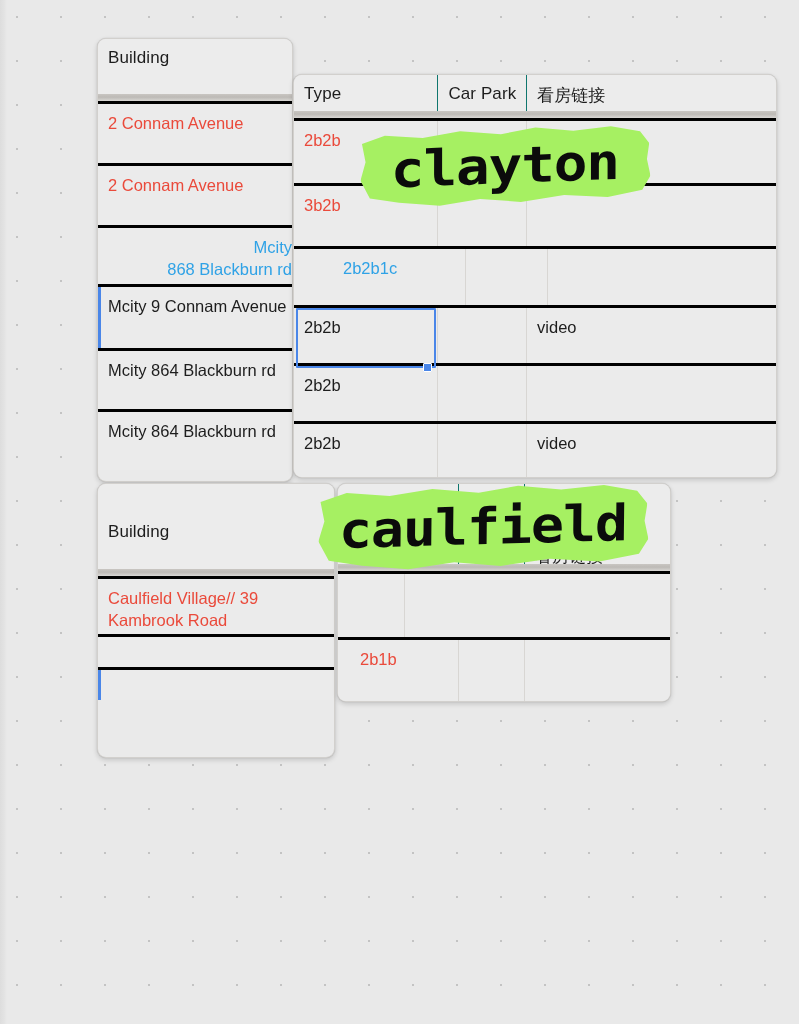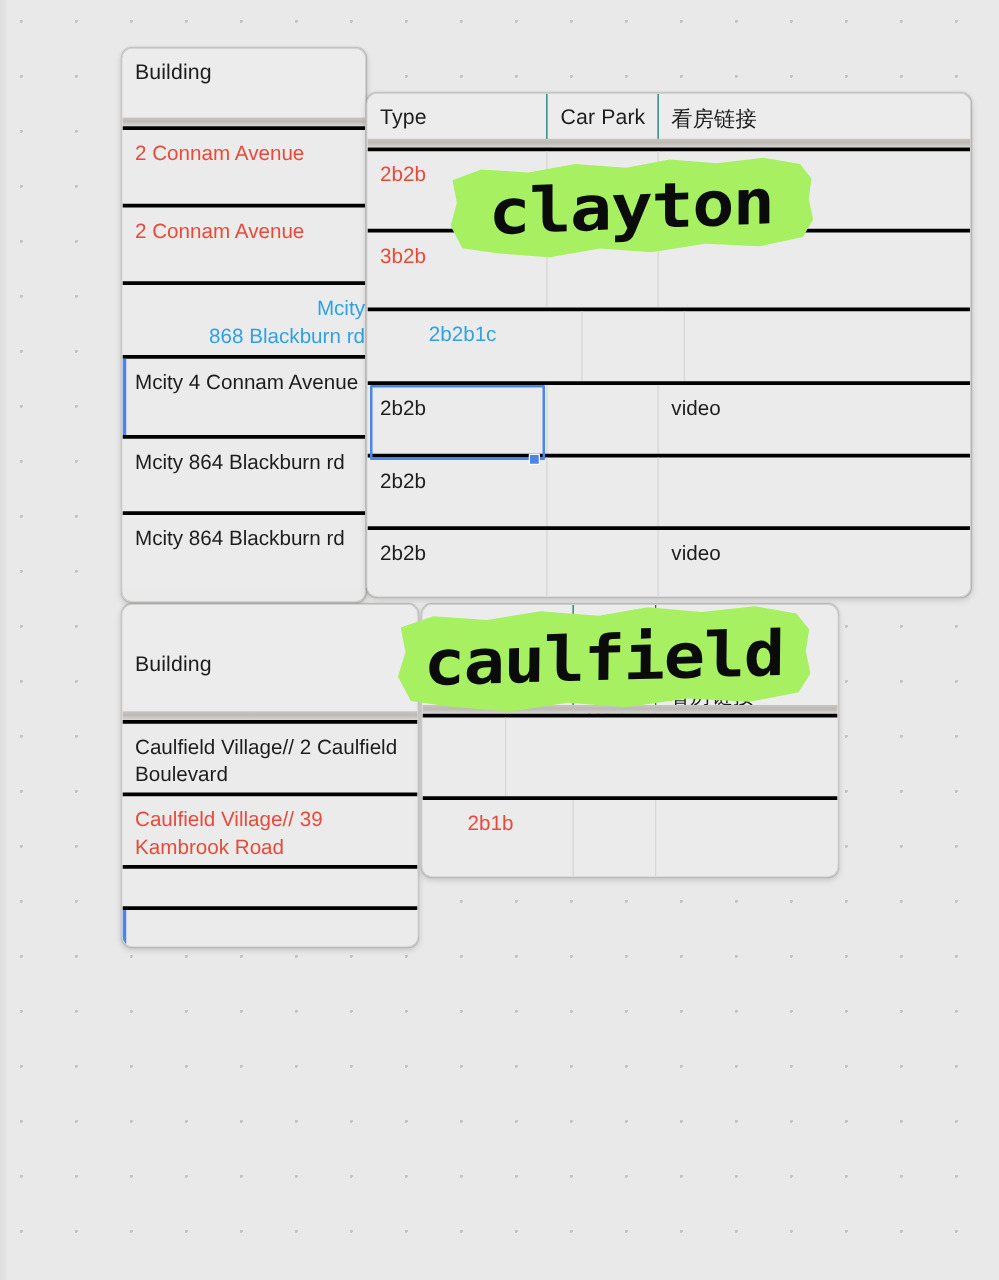--- a/index.html
+++ b/index.html
@@ -188,21 +188,21 @@
     <div class="row" style="height:62px;">
       <div class="cell c-red" style="width:196px;">2 Connam Avenue</div>
     </div>
 
     <div class="row" style="height:59px;">
       <div class="cell c-blue" style="width:196px; white-space:pre-line;text-align:right;">Mcity
 868 Blackburn rd</div>
     </div>
 
     <div class="row row-accent" style="height:64px;">
-      <div class="cell" style="width:196px;">Mcity 4 Connam Avenue</div>
+      <div class="cell" style="width:196px;">Mcity 9 Connam Avenue</div>
     </div>
 
     <div class="row" style="height:61px;">
       <div class="cell" style="width:196px;">Mcity 864 Blackburn rd</div>
     </div>
 
     <div class="row" style="height:61px;">
       <div class="cell" style="width:196px;">Mcity 864 Blackburn rd</div>
     </div>
   </div>
@@ -264,23 +264,20 @@
 <div class="sel-handle" style="left:423px; top:363px;"></div>
 
 <div class="panel" id="caulfield-left" style="left:97px; top:483px; width:238px; height:275px;">
   <div class="panel-inner">
     <div class="hdr" style="height:92px;">
       <div class="hdr-cell" style="width:238px; padding-top:38px;">
         <span>Building</span>
       </div>
     </div>
 
-    <div class="row" style="height:58px;">
-      <div class="cell" style="width:238px;">Caulfield Village// 2 Caulfield Boulevard</div>
-    </div>
 
     <div class="row" style="height:58px;">
       <div class="cell c-red" style="width:238px;">Caulfield Village// 39 Kambrook Road</div>
     </div>
 
     <div class="row" style="height:33px;">
       <div class="cell" style="width:238px;"></div>
     </div>
 
     <div class="row row-accent" style="height:33px;">
@@ -302,21 +299,21 @@
         <span>看房链接</span>
       </div>
     </div>
 
     <div class="row" style="height:66px;">
       <div class="cell" style="width:66px;"></div>
       <div class="cell" style="width:147px;"></div>
     </div>
 
     <div class="row" style="height:66px;">
-      <div class="cell c-red" style="width:121px; padding-left:36px;">2b1b</div>
+      <div class="cell c-red" style="width:121px; padding-left:22px;">2b1b</div>
       <div class="cell" style="width:66px;"></div>
       <div class="cell" style="width:147px;"></div>
     </div>
   </div>
 </div>
 
 <div class="annot" id="annot-clayton">
   <div class="marker"></div>
   <div class="scribble">clayton</div>
 </div>

